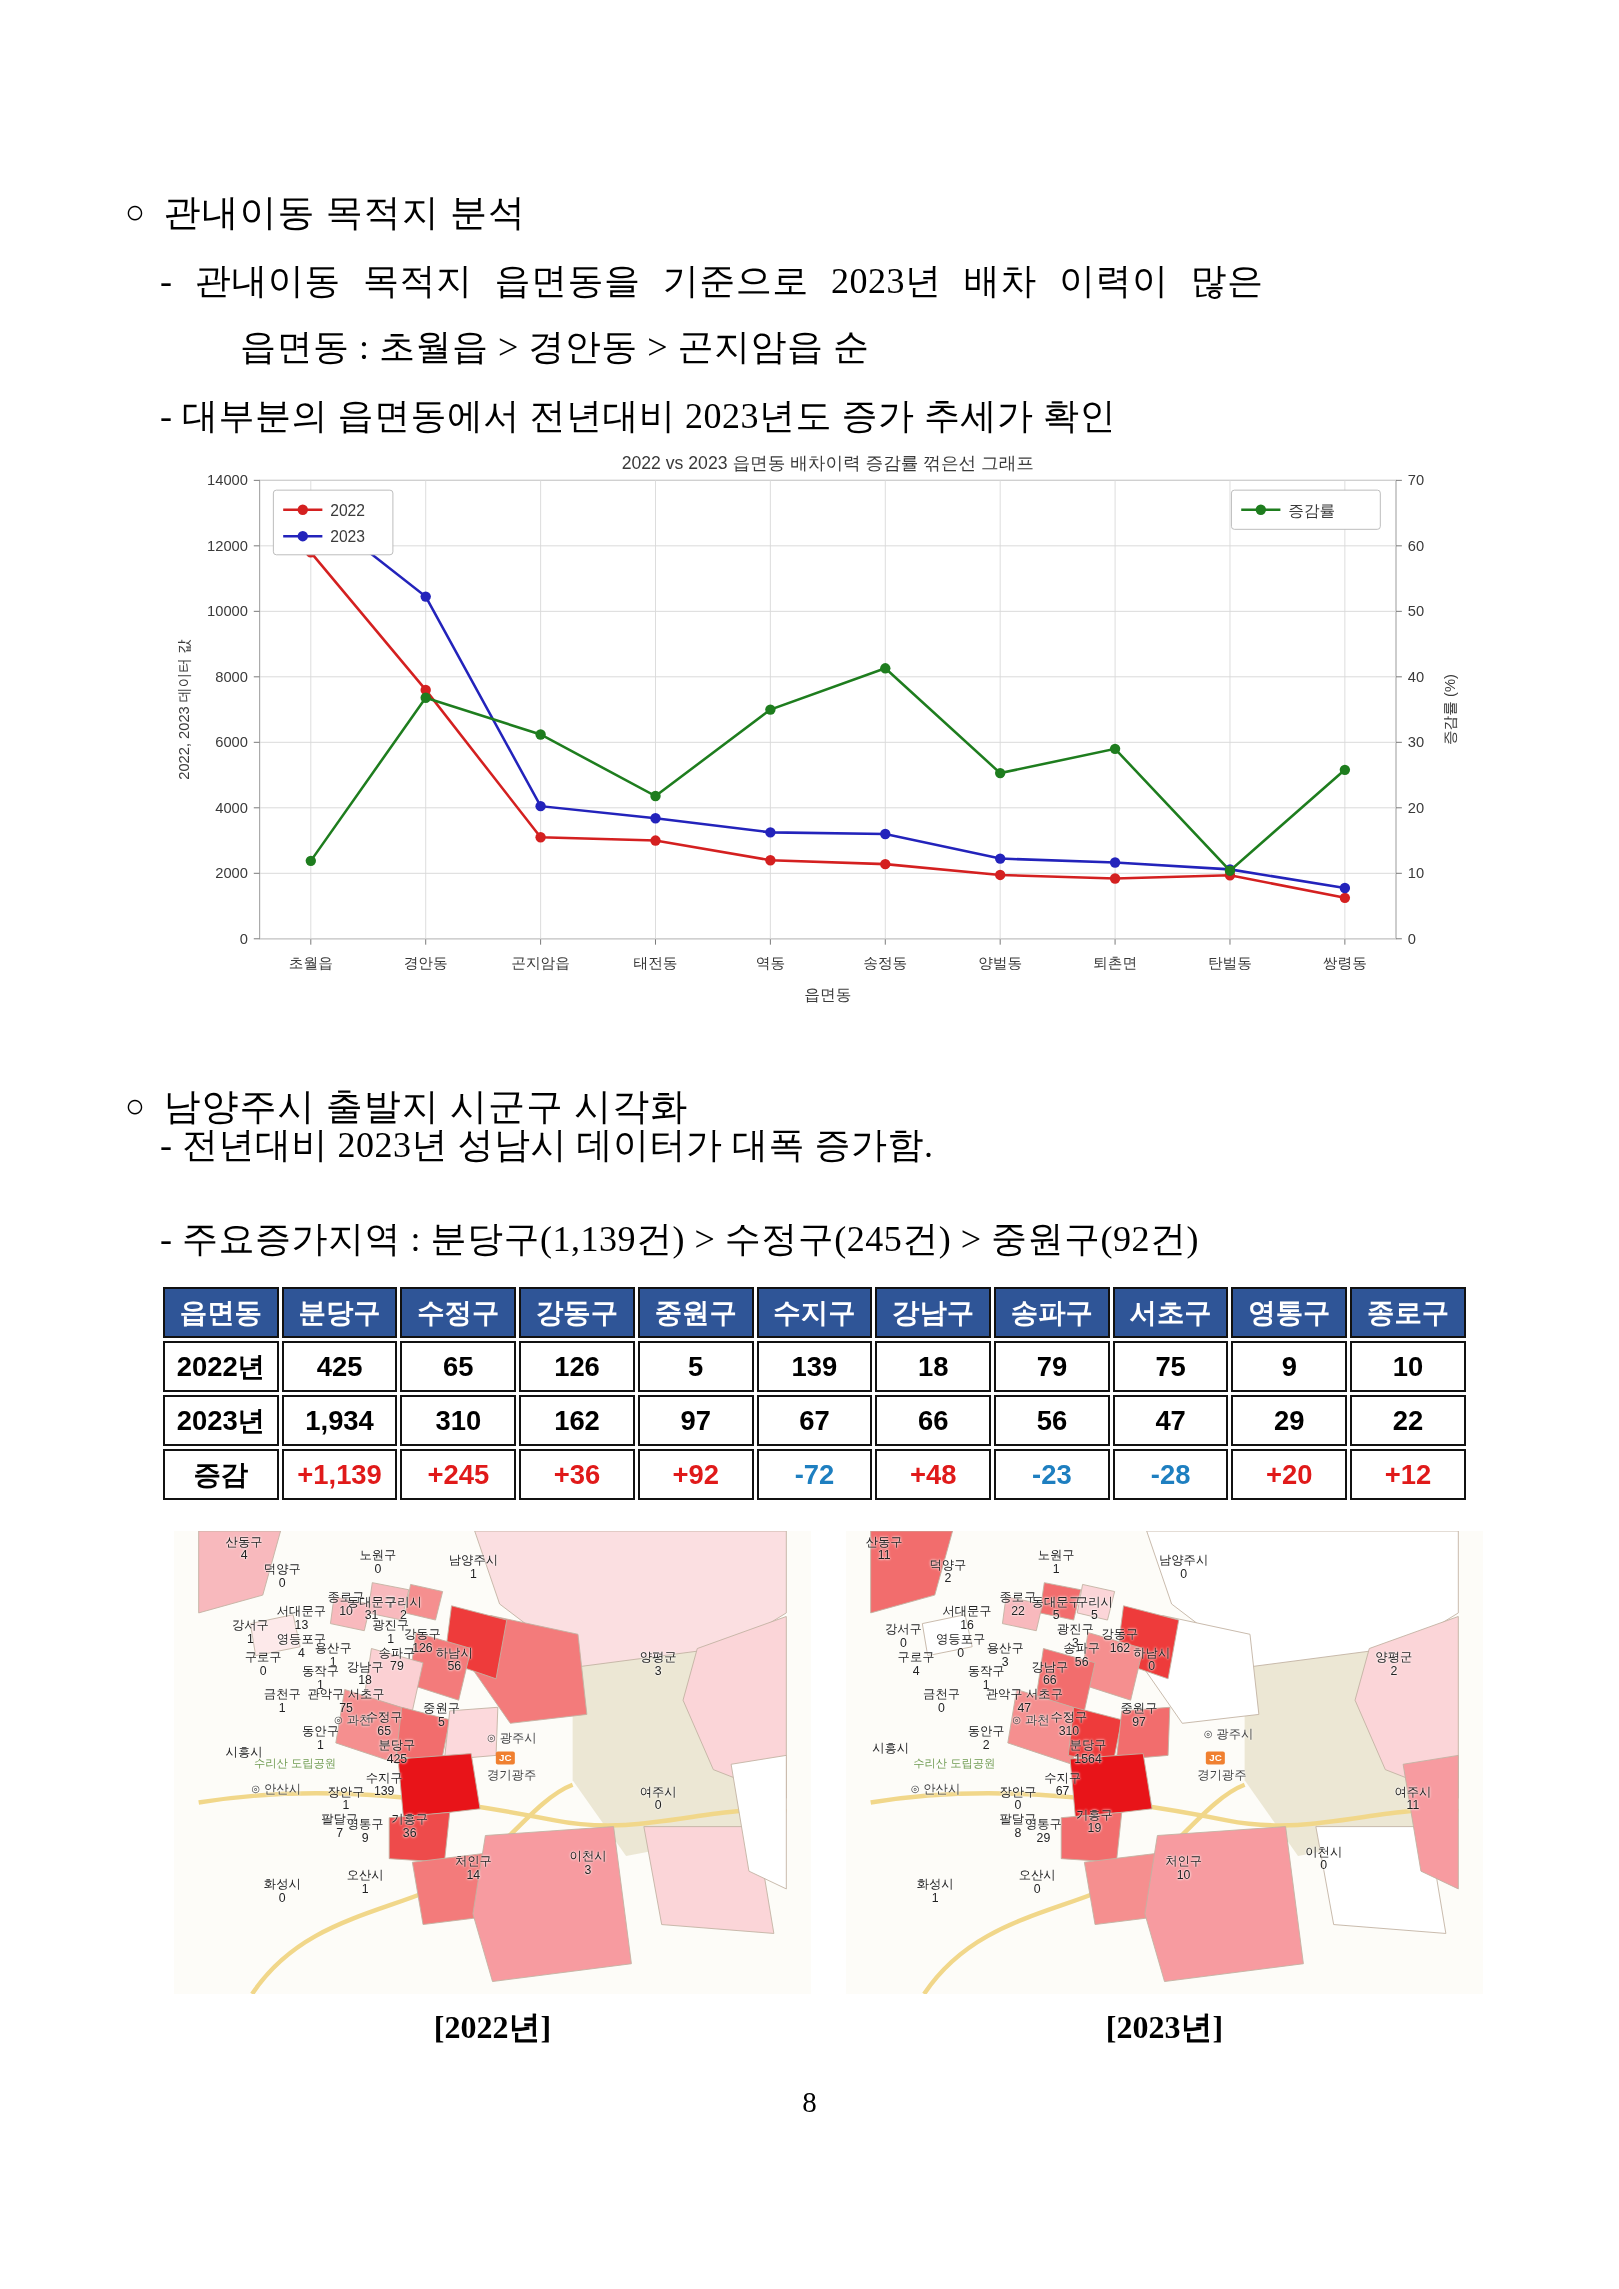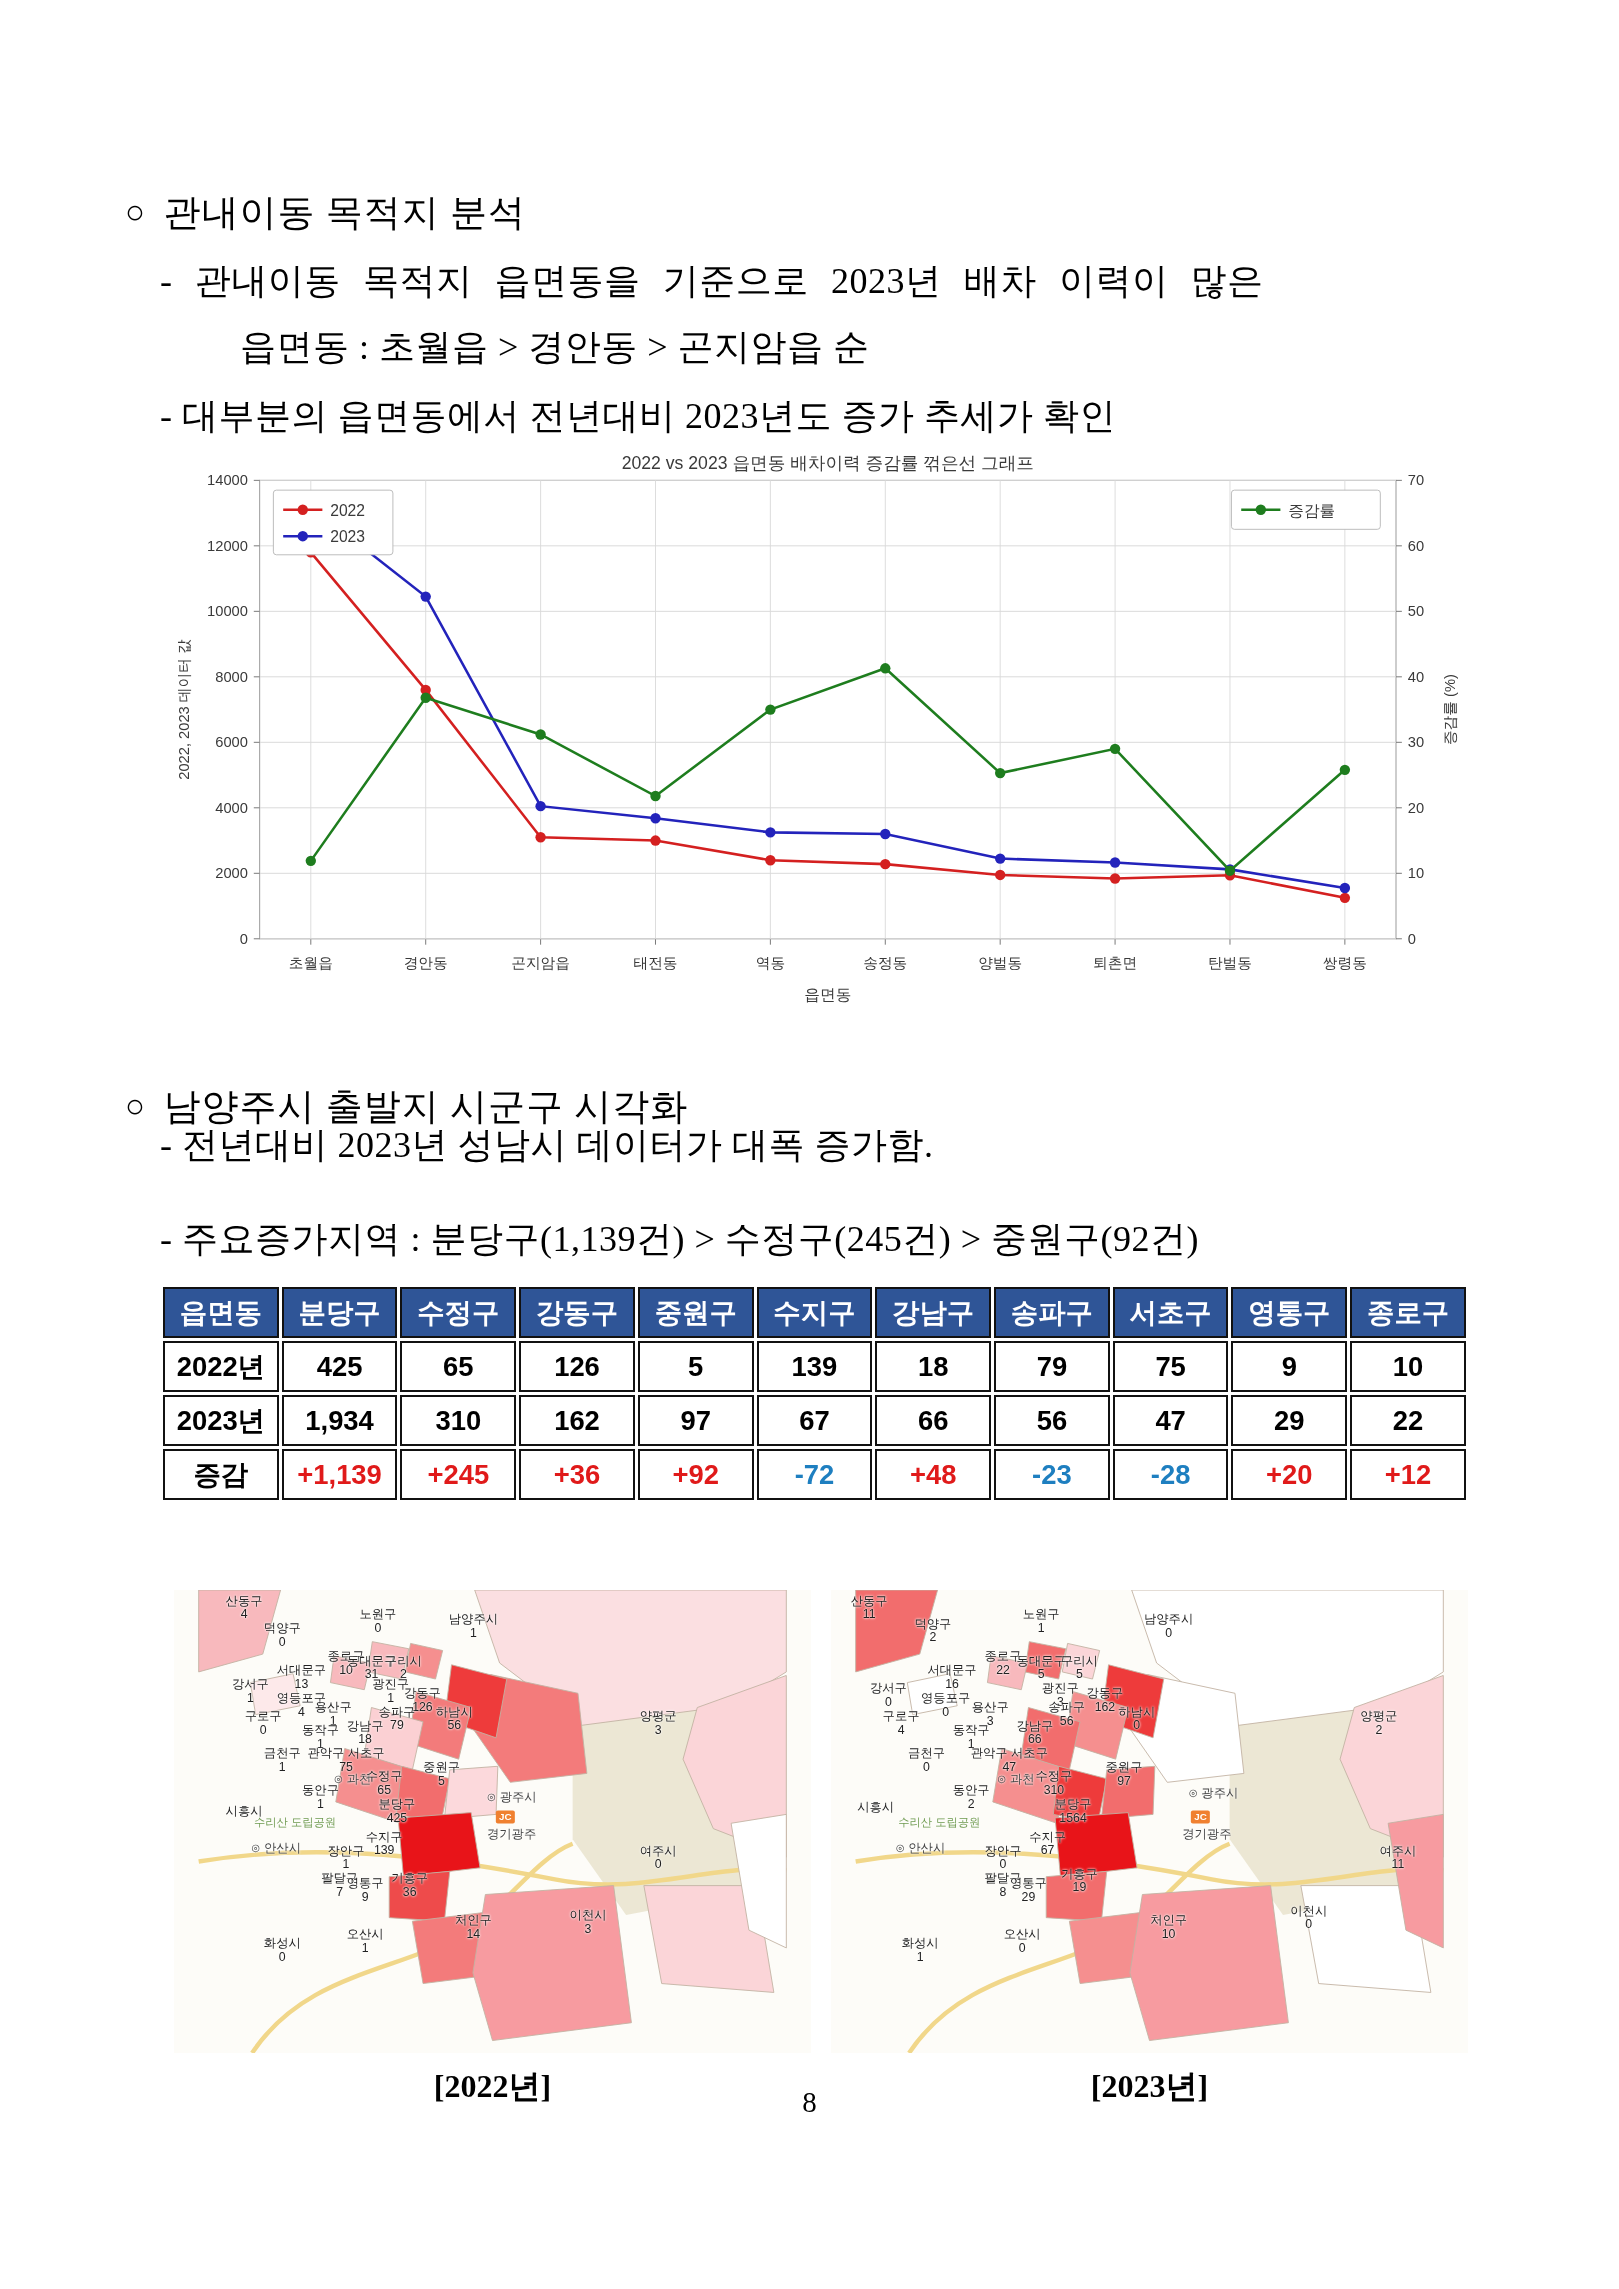--- a/index.html
+++ b/index.html
@@ -16,21 +16,21 @@
   #chart-wrap{left:169px;top:449px;width:1302px;height:576px;}
   
   #dispatch-table{left:160px;top:1284px;width:1309px;}
   table.cmp{border-collapse:separate;border-spacing:3.9px 3.9px;width:100%;table-layout:fixed;
     font-family:"Liberation Sans",sans-serif;font-weight:bold;}
   table.cmp th,table.cmp td{
     border:2.9px solid #111;height:43px;text-align:center;vertical-align:middle;
     font-size:27.4px;padding:2px 0;background:#fff;}
   table.cmp th{color:#fff;}
   
-  #maps{left:174px;top:1590px;display:flex;gap:20px;}
+  #maps{left:174px;top:1531px;display:flex;gap:35px;}
   #maps figure{margin:0;width:637px;}
   .map{position:relative;width:637px;height:463px;overflow:hidden;background:#fdfcf8;}
   .map svg{position:absolute;left:0;top:0;}
   figcaption{text-align:center;font-size:32px;font-weight:bold;margin-top:11.8px;
     font-family:"Liberation Serif",serif;}
   .map-label{position:absolute;transform:translate(-50%,-50%);text-align:center;
     font-family:"Liberation Sans",sans-serif;font-size:12.3px;line-height:1.12;color:#222;
     white-space:nowrap;text-shadow:0 0 2.9px #fff,0 0 2px #fff;}
   .map-label .val{display:block;}
   .map-label.city{color:#444;}

